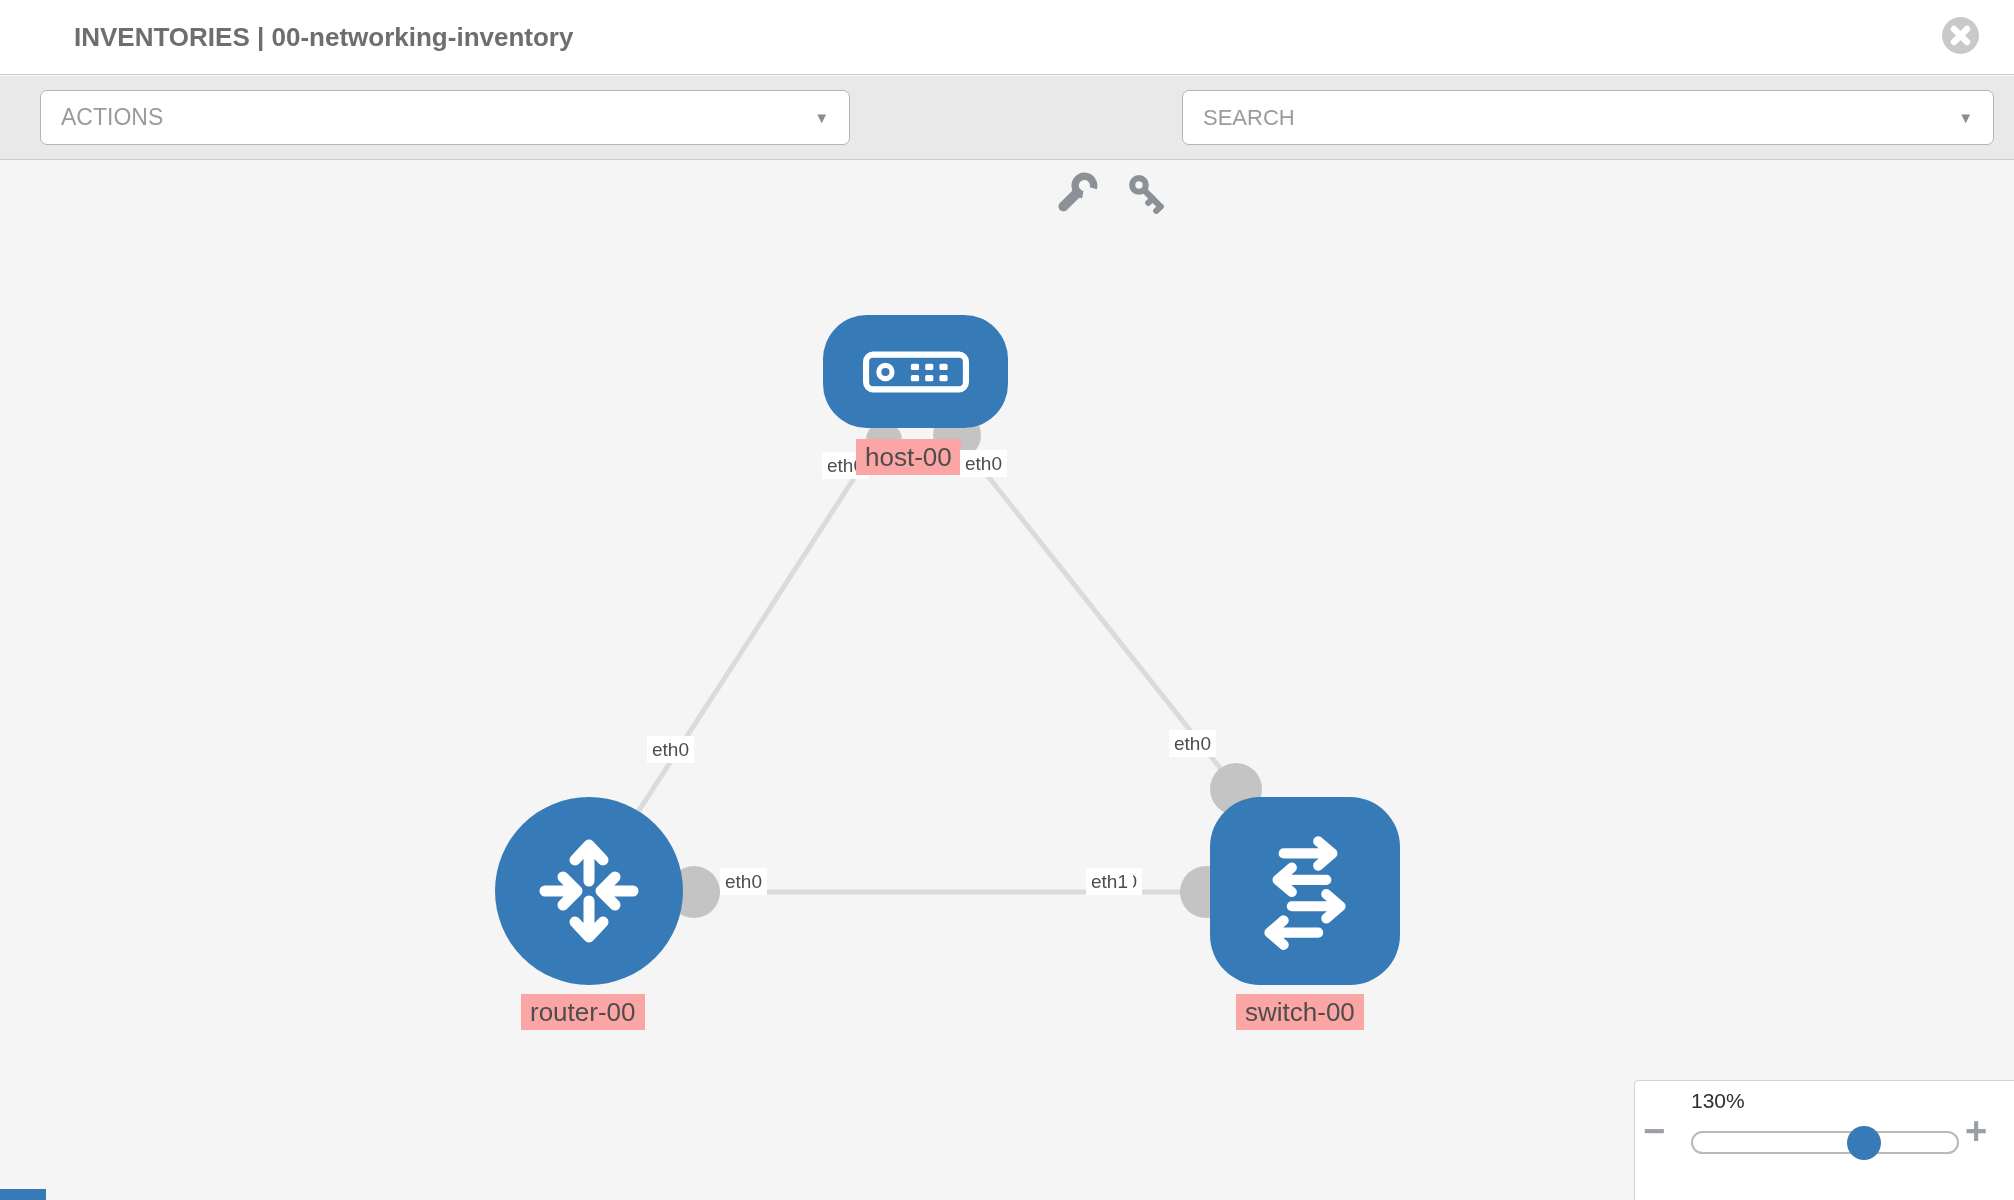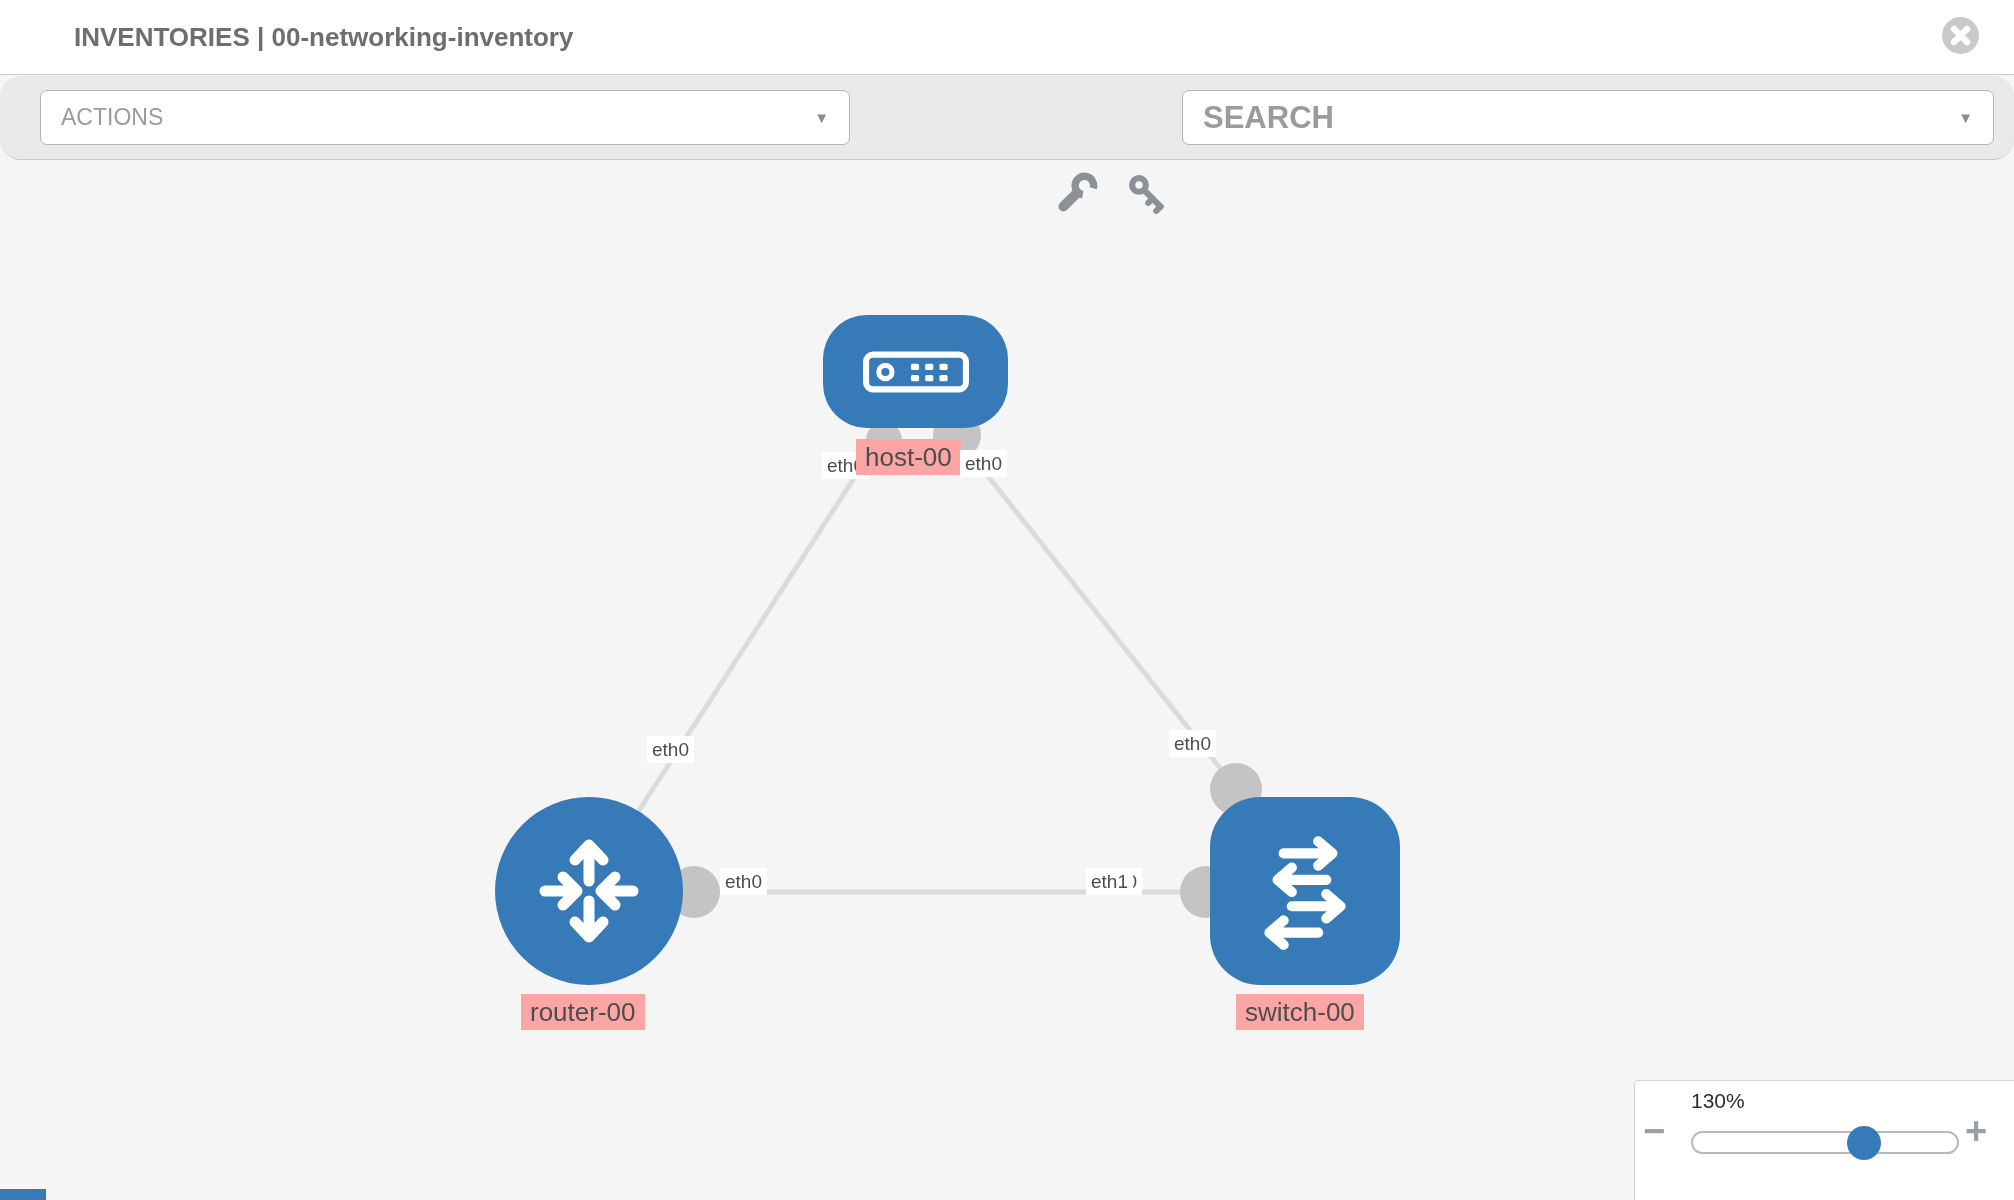--- a/index.html
+++ b/index.html
@@ -11,32 +11,32 @@
   #header { position:absolute; left:0; top:0; width:2014px; height:75px;
     background:#ffffff; border-bottom:1px solid #cbcbcb; z-index:20; }
   #page-title { position:absolute; left:40px; top:0; line-height:75px;
     font-size:26px; font-weight:700; color:#6e6e6e;margin-left:34px; }
   #close-btn { position:absolute; left:1942px; top:17px; width:37px; height:37px;
     border-radius:50%; background:#c9c9c9; cursor:pointer; }
   #close-btn svg { position:absolute; left:0; top:0; }
 
   
   #toolbar { position:absolute; left:0; top:76px; width:2014px; height:84px;
-    background:#e9e9e9; border-bottom:1px solid #c9c9c9; z-index:20;border-radius:21px; }
+    background:#e9e9e9; border-bottom:1px solid #c9c9c9; z-index:20; }
   .control-box { position:absolute; top:14px; height:55px; background:#ffffff;
     border:1px solid #b5b5b5; border-radius:7px; }
   #actions-select { left:40px; width:810px; cursor:pointer; }
   .control-label { position:absolute; left:20px; top:0; line-height:53px;
     font-size:23px; color:#9b9b9b; }
   .caret { position:absolute; right:20px; top:0; line-height:53px;
     font-size:15px; color:#878d92; }
   #search-box { left:1182px; width:812px; }
   #search-input { position:absolute; left:0; top:0; width:100%; height:100%;
     border:none; outline:none; background:transparent; padding:0 28px 0 20px;
-    font-family:"Liberation Sans", sans-serif; font-size:31px; color:#555;font-weight:bold; }
+    font-family:"Liberation Sans", sans-serif; font-size:22px; color:#555; }
   #search-input::placeholder { color:#9b9b9b; opacity:1; }
   .tool-icon { position:absolute; top:96px; width:42px; height:42px; }
   #wrench-icon { left:1056px; }
   #key-icon { left:1126px; }
 
   
   #canvas { position:absolute; left:0; top:161px; width:2014px; height:1039px;
     background:#f5f5f5; }
   #links-svg { position:absolute; left:0; top:0; width:2014px; height:1200px;
     z-index:1; pointer-events:none; }

